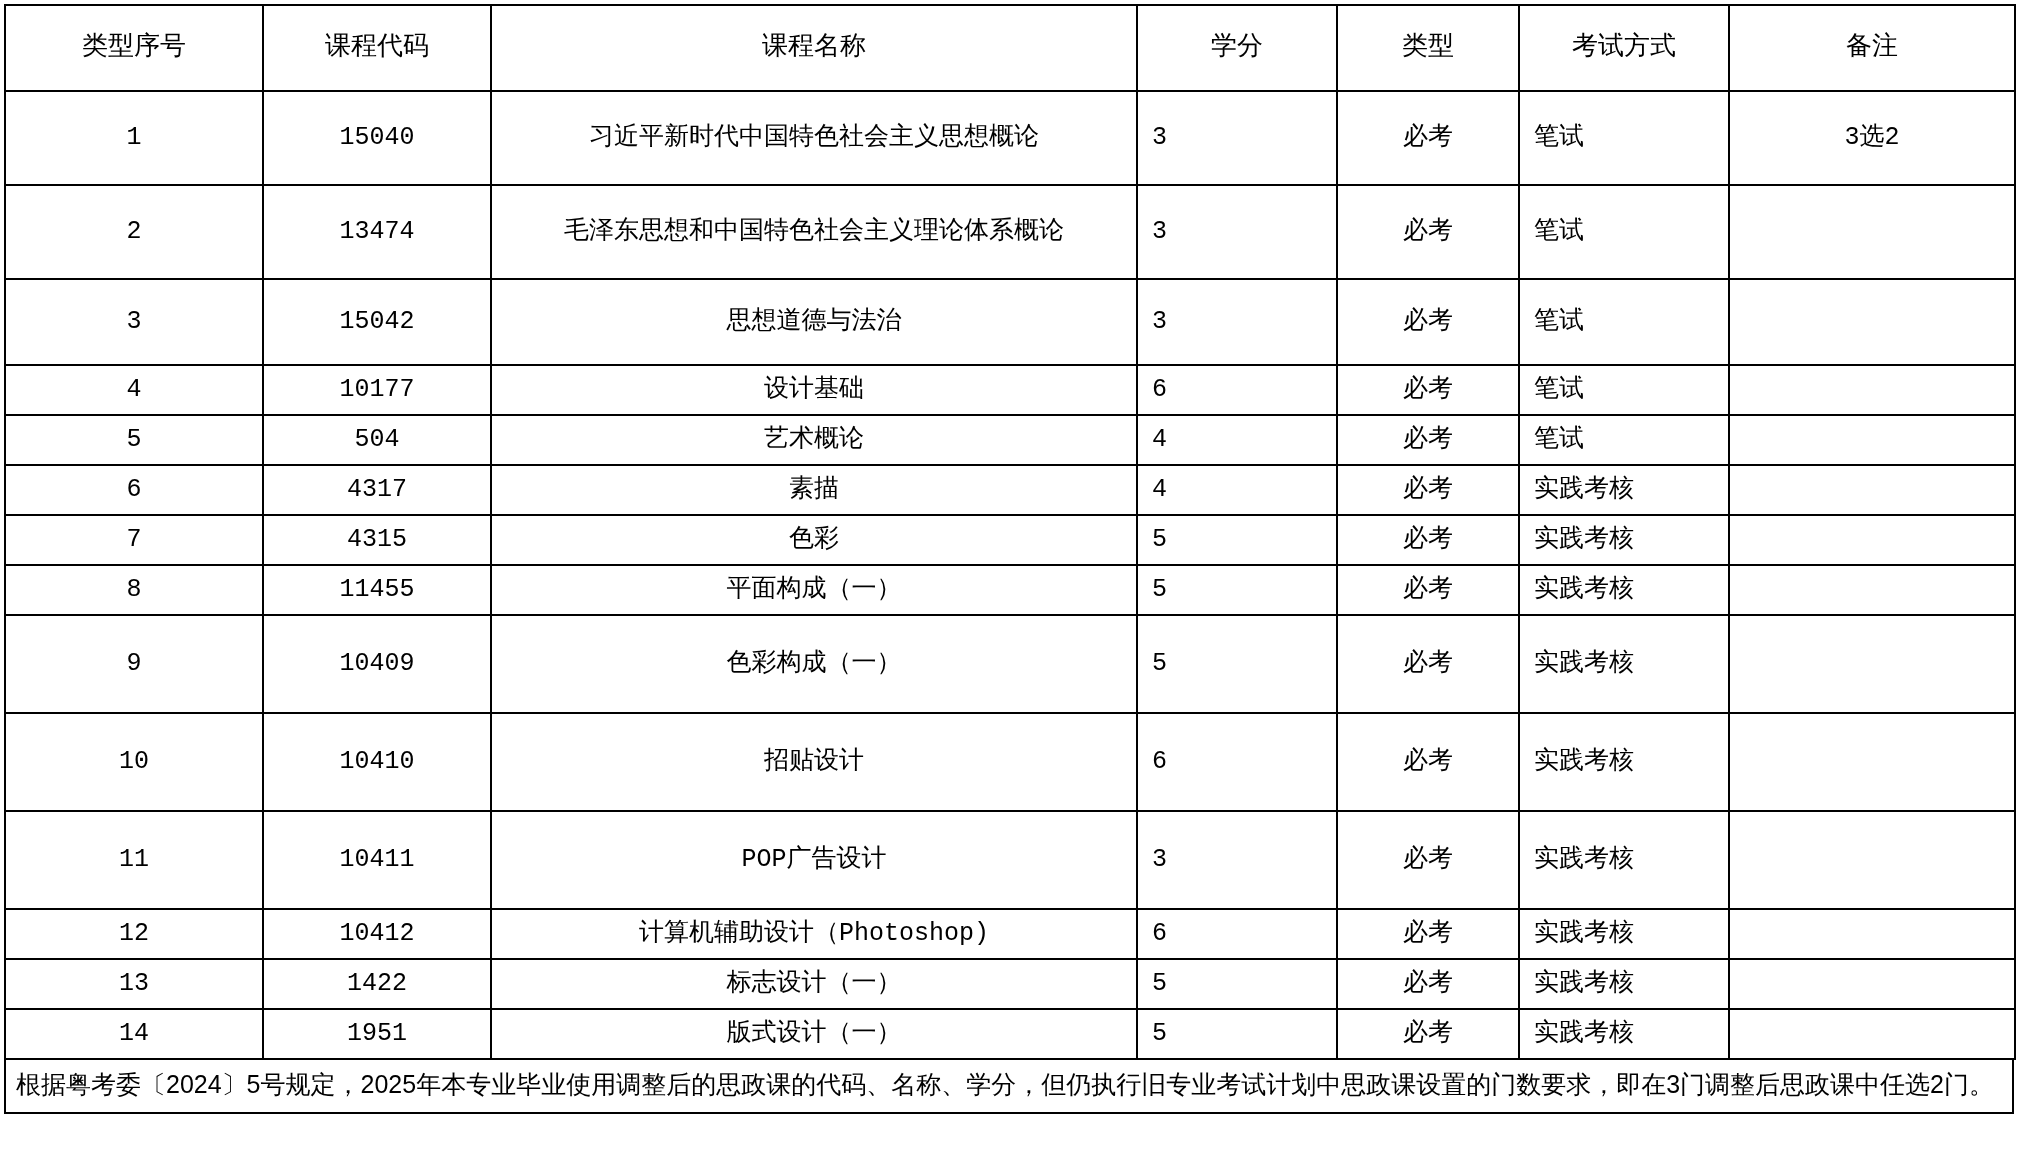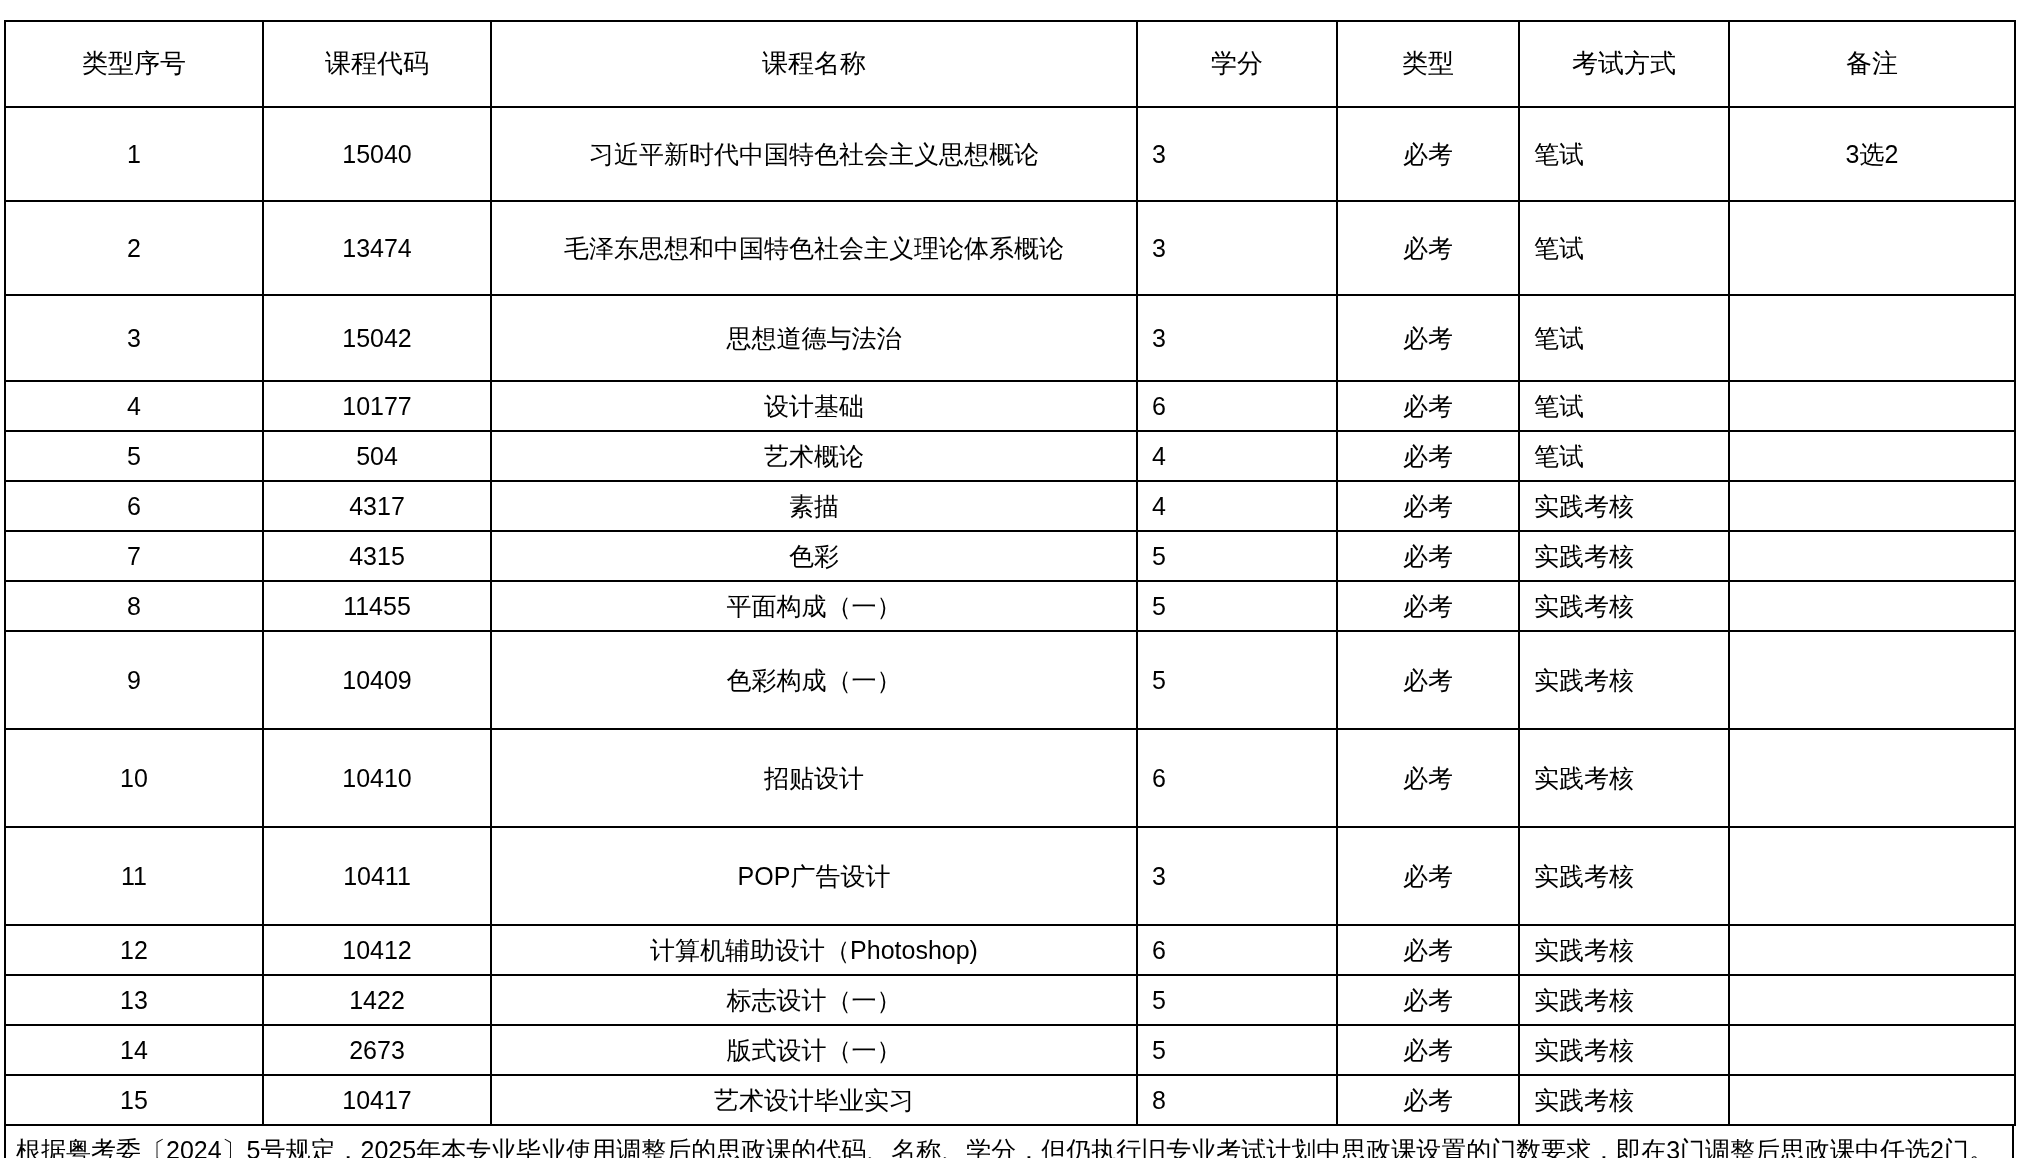--- a/index.html
+++ b/index.html
@@ -17,22 +17,23 @@
   .sheet {
     width: 2022px;
     height: 1158px;
     position: relative;
     box-sizing: border-box;
   }
   table.course-table {
     border-collapse: collapse;
     table-layout: fixed;
     width: 2010px;
-    margin: 20px 0 0 4px;
+    margin: 4px 0 0 4px;
     font-size: 25px;
+    font-family: Liberation Mono, monospace;
   }
   table.course-table td,
   table.course-table th {
     border: 2px solid #000000;
     padding: 0 14px;
     vertical-align: middle;
     font-weight: normal;
     line-height: 1.3;
   }
   thead th {
@@ -214,32 +215,23 @@
           <td class="idx">13</td>
           <td class="code">1422</td>
           <td class="name">标志设计（一）</td>
           <td class="credit">5</td>
           <td class="type">必考</td>
           <td class="exam">实践考核</td>
           <td class="remark"></td>
         </tr>
         <tr class="h-short">
           <td class="idx">14</td>
-          <td class="code">2673</td>
+          <td class="code">1951</td>
           <td class="name">版式设计（一）</td>
           <td class="credit">5</td>
-          <td class="type">必考</td>
-          <td class="exam">实践考核</td>
-          <td class="remark"></td>
-        </tr>
-        <tr class="h-short">
-          <td class="idx">15</td>
-          <td class="code">10417</td>
-          <td class="name">艺术设计毕业实习</td>
-          <td class="credit">8</td>
           <td class="type">必考</td>
           <td class="exam">实践考核</td>
           <td class="remark"></td>
         </tr>
       </tbody>
   </table>
 
   <div class="note-box">
     <div class="note-line">根据粤考委〔2024〕5号规定，2025年本专业毕业使用调整后的思政课的代码、名称、学分，但仍执行旧专业考试计划中思政课设置的门数要求，即在3门调整后思政课中任选2门。</div>
   </div>

